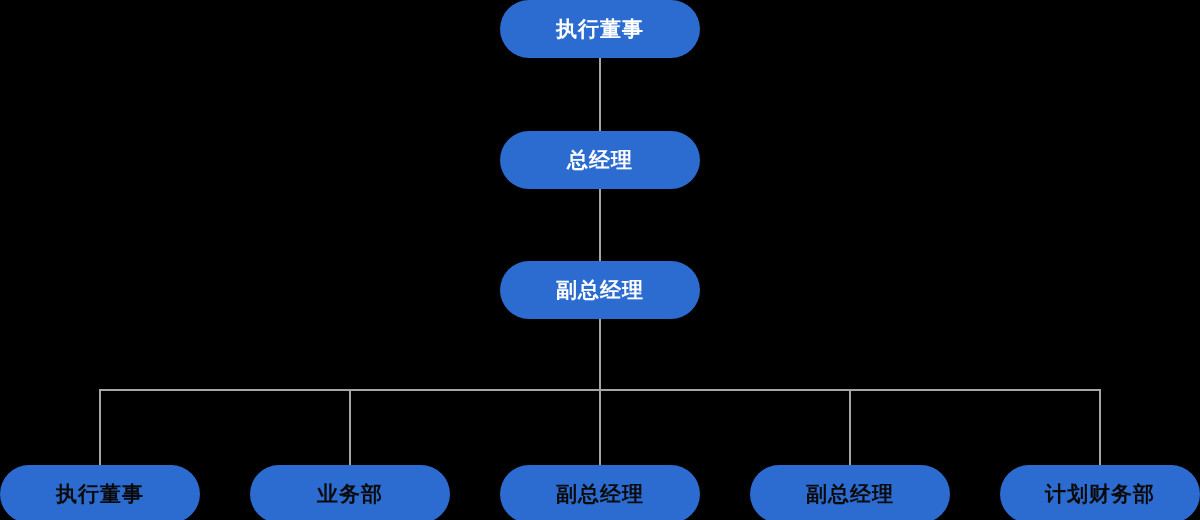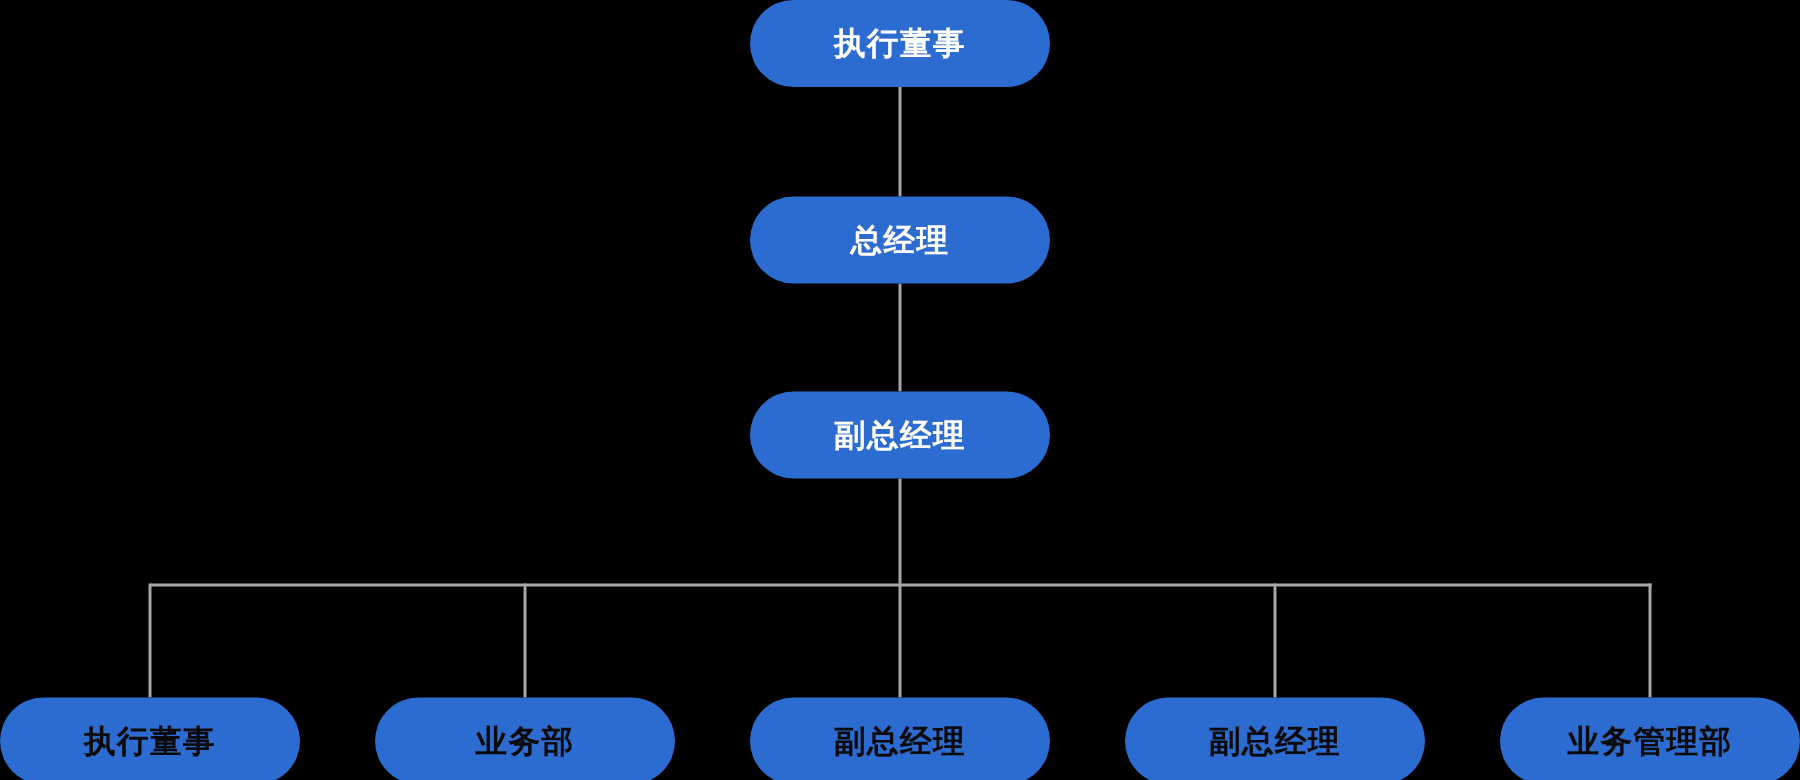--- a/index.html
+++ b/index.html
@@ -97,16 +97,16 @@
 
   <div class="node level-leaf" style="left:500px; top:465px; width:200px; height:58px;">
     <span class="node-label">副总经理</span>
   </div>
 
   <div class="node level-leaf" style="left:750px; top:465px; width:200px; height:58px;">
     <span class="node-label">副总经理</span>
   </div>
 
   <div class="node level-leaf" style="left:1000px; top:465px; width:200px; height:58px;">
-    <span class="node-label">业务管理部</span>
+    <span class="node-label">计划财务部</span>
   </div>
 
 </div>
 
 </body></html>

